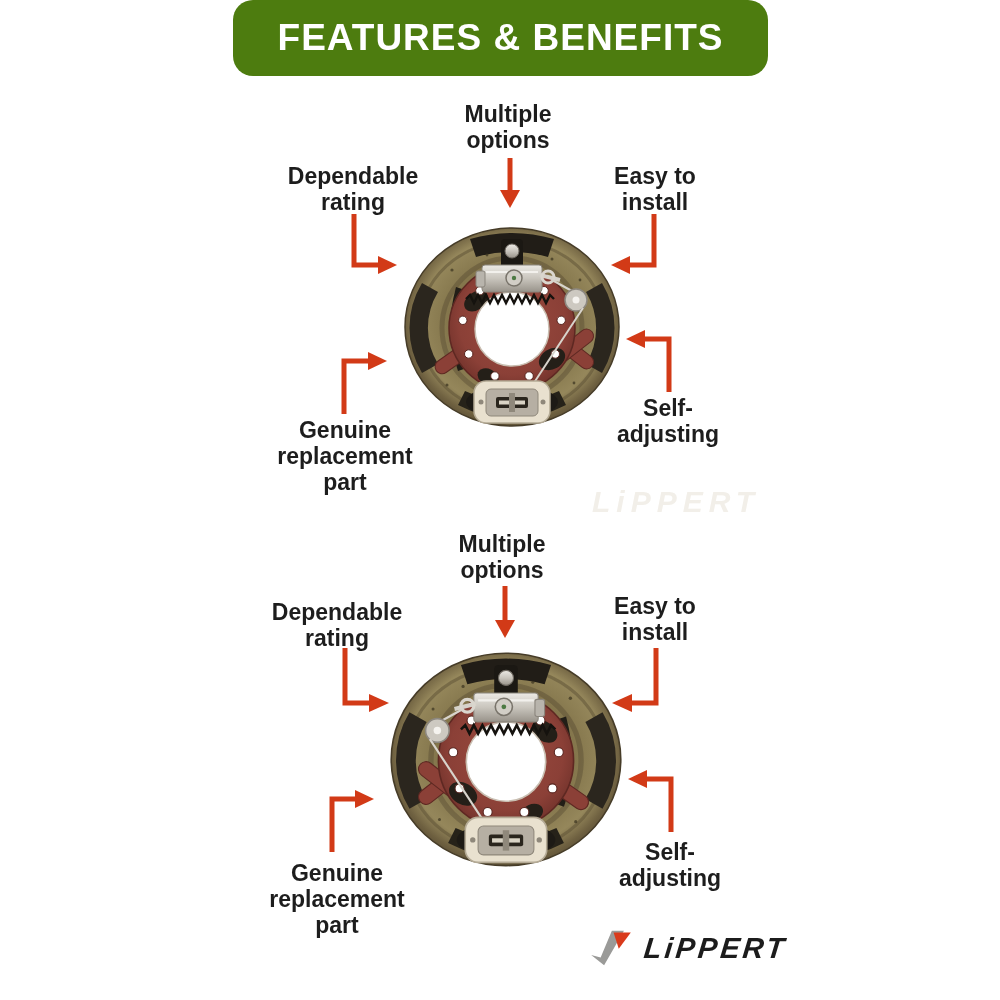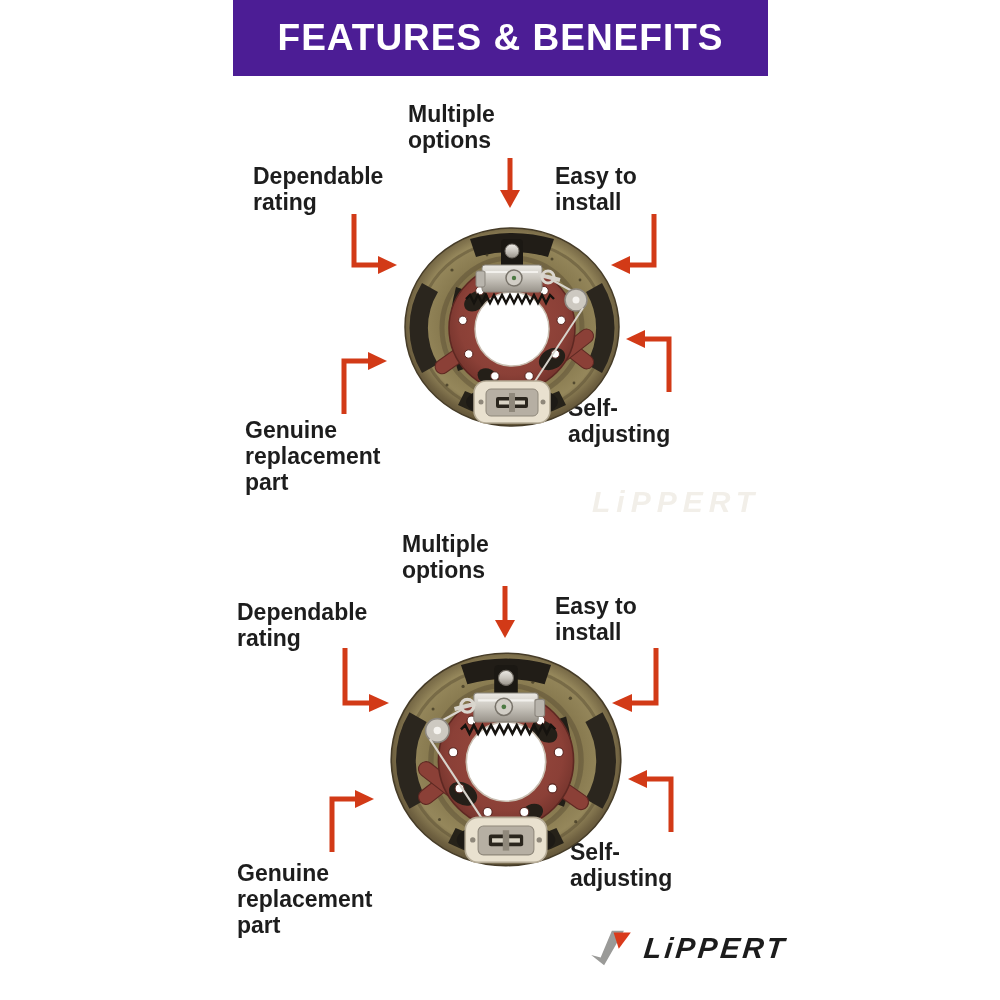--- a/index.html
+++ b/index.html
@@ -1,21 +1,21 @@
 <!DOCTYPE html>
 <html><head>
 <meta charset="utf-8">
 <style>
   html,body{margin:0;padding:0;background:#ffffff;}
   #canvas{position:relative;width:1000px;height:1000px;background:#ffffff;overflow:hidden;
           font-family:"Liberation Sans",sans-serif;}
-  .banner{position:absolute;left:233px;top:0;width:535px;height:76px;background:#4c1d95;
-          display:flex;align-items:center;justify-content:center;}
+  .banner{position:absolute;left:233px;top:0;width:535px;height:76px;background:#4d7c0f;
+          display:flex;align-items:center;justify-content:center;border-radius:20px;}
   .banner-title{color:#ffffff;font-size:37px;font-weight:800;letter-spacing:1px;}
-  .callout{position:absolute;width:200px;text-align:left;color:#1d1d1d;
+  .callout{position:absolute;width:200px;text-align:center;color:#1d1d1d;
            font-size:23px;font-weight:bold;line-height:26px;}
   .arrow{position:absolute;}
   .brake{position:absolute;}
   .watermark{position:absolute;left:592px;top:485px;font-size:30px;font-weight:800;
              font-style:italic;letter-spacing:6px;color:#f2efe9;}
   .logo{position:absolute;left:586px;top:926px;display:flex;align-items:center;gap:8px;}
   .logo-text{font-size:29px;font-weight:800;font-style:italic;letter-spacing:3px;
              color:#1c1c1c;transform:skewX(-6deg);}
 </style>
 </head>

